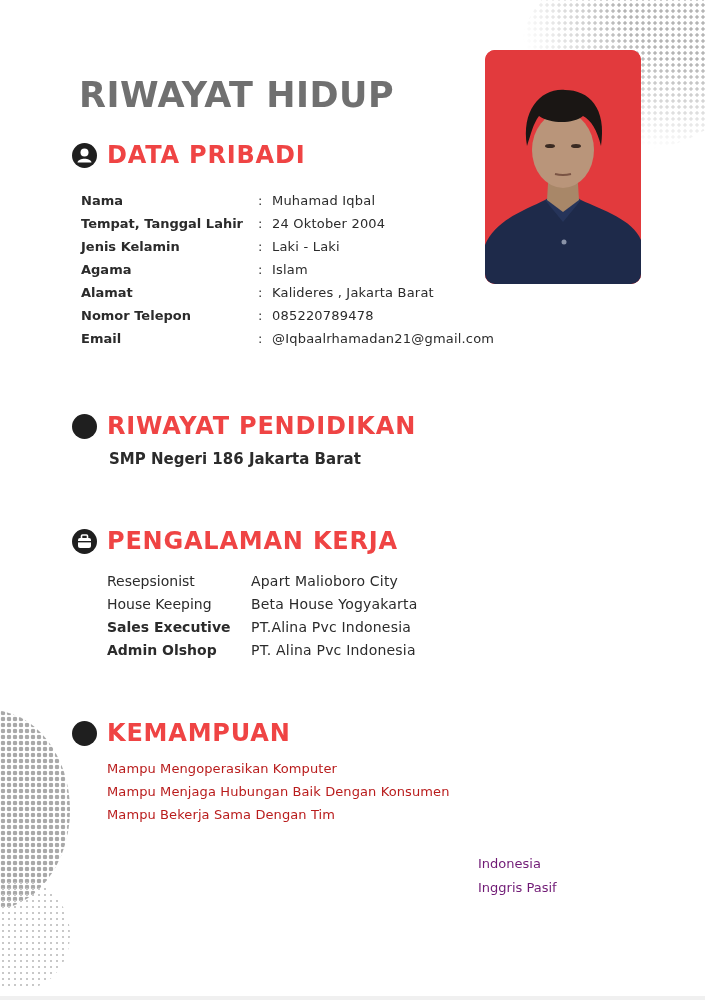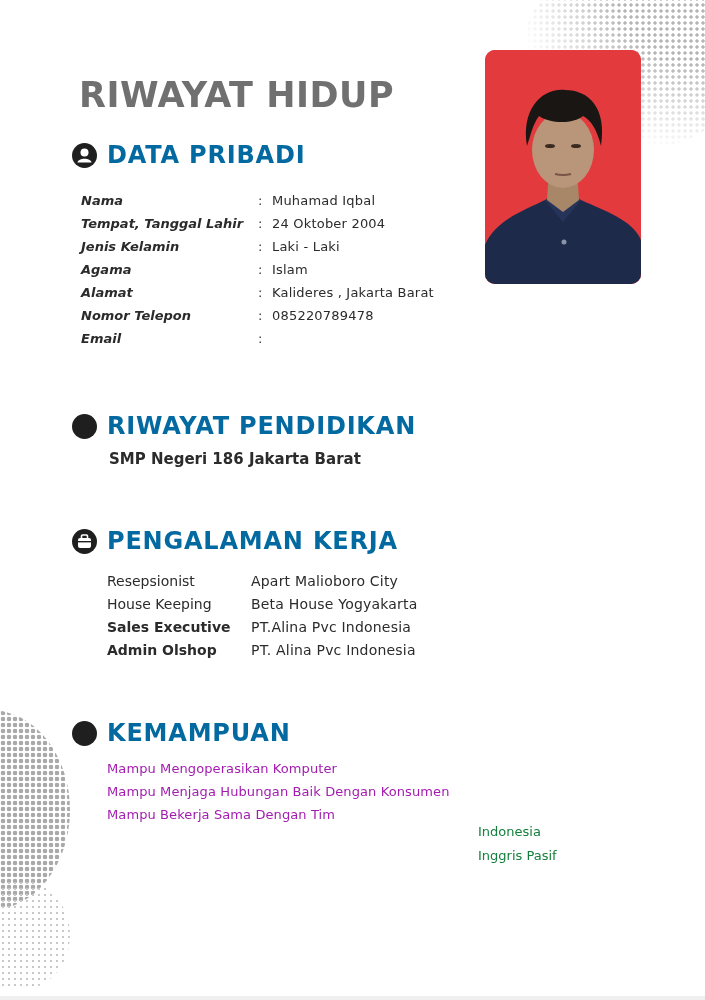--- a/index.html
+++ b/index.html
@@ -36,47 +36,47 @@
   .title {
     position: absolute; left: 72px; top: 68px;
     font-family: "DejaVu Sans", sans-serif; font-weight: bold;
     font-size: 35px; letter-spacing: 0.5px; color: #707070;
   }
 
   .section-head { position: absolute; left: 72px; display: flex; align-items: center; }
   .section-head .icon { width: 25px; height: 25px; margin-right: 10px; display: inline-block; }
   .section-head .label {
     font-family: "DejaVu Sans", sans-serif; font-weight: bold;
-    font-size: 24px; letter-spacing: 0.8px; color: #0369a1;
+    font-size: 24px; letter-spacing: 0.8px; color: #ef4444;
   }
   .dot-icon { border-radius: 50%; background: #1f1f1f; }
 
   .kv { position: absolute; left: 81px; top: 189px; font-size: 13px; }
   .kv-row { height: 23px; display: flex; align-items: center; }
-  .kv-key { width: 177px; color: #2b2b2b; font-weight: 600; font-style: italic; }
+  .kv-key { width: 177px; color: #2b2b2b; font-weight: 600; }
   .kv-colon { width: 14px; color: #333; }
   .kv-val { color: #2b2b2b; letter-spacing: 0.2px; }
 
   .photo {
     position: absolute; left: 485px; top: 50px; width: 156px; height: 234px;
     border-radius: 10px; overflow: hidden; background: #e23a3d;
   }
 
   .edu { position: absolute; left: 109px; top: 447px; font-size: 15px; font-weight: 600; color: #2b2b2b; }
   .edu div { height: 23px; display: flex; align-items: center; }
 
   .work { position: absolute; left: 107px; top: 569px; font-size: 14px; color: #2b2b2b; }
   .work-row { height: 23px; display: flex; align-items: center; }
   .work-role { width: 144px; }
   .work-place { letter-spacing: 0.2px; }
 
-  .skills { position: absolute; left: 107px; top: 757px; font-size: 13px; color: #a21caf; }
+  .skills { position: absolute; left: 107px; top: 757px; font-size: 13px; color: #b91c1c; }
   .skills div { height: 23px; display: flex; align-items: center; letter-spacing: 0.1px; }
 
-  .langs { position: absolute; left: 478px; top: 819px; font-size: 13px; color: #15803d; }
+  .langs { position: absolute; left: 478px; top: 851px; font-size: 13px; color: #701a75; }
   .langs div { height: 24px; display: flex; align-items: center; }
 </style>
 </head>
 <body>
 
 <div class="dots-tr"></div>
 <div class="dots-bl"></div>
 <div class="dots-bl2"></div>
 <div class="bottom-strip"></div>
 
@@ -120,20 +120,21 @@
     <span class="kv-val">Kalideres , Jakarta Barat</span>
   </div>
   <div class="kv-row">
     <span class="kv-key">Nomor Telepon</span>
     <span class="kv-colon">:</span>
     <span class="kv-val">085220789478</span>
   </div>
   <div class="kv-row">
     <span class="kv-key">Email</span>
     <span class="kv-colon">:</span>
+    <span class="kv-val">@Iqbaalrhamadan21@gmail.com</span>
   </div>
 </div>
 
 <div class="photo">
   <svg width="156" height="234" viewBox="0 0 156 234">
     <rect width="156" height="234" fill="#e23a3d"></rect>
 
     <path d="M0 195 C10 170 40 160 60 150 L96 150 C118 160 148 170 156 190 L156 234 L0 234 Z" fill="#1e2a4a"></path>
 
     <path d="M60 150 L78 172 L96 150 L90 146 L78 160 L66 146 Z" fill="#26345a"></path>

